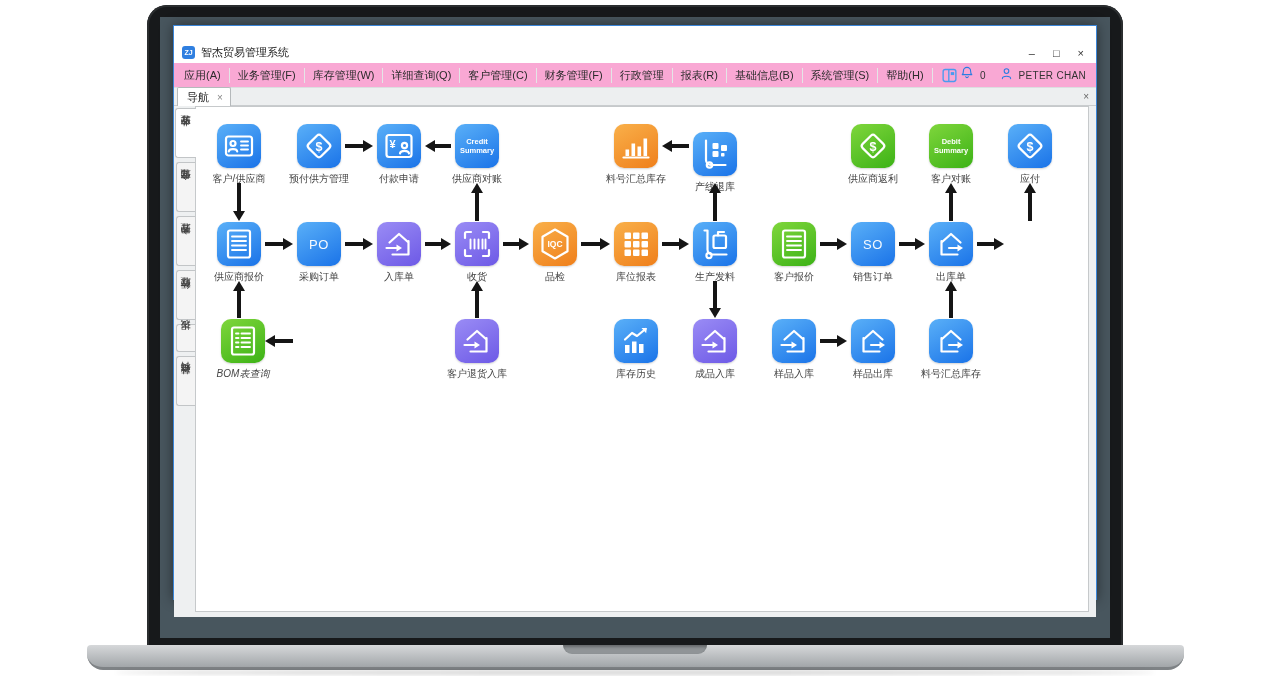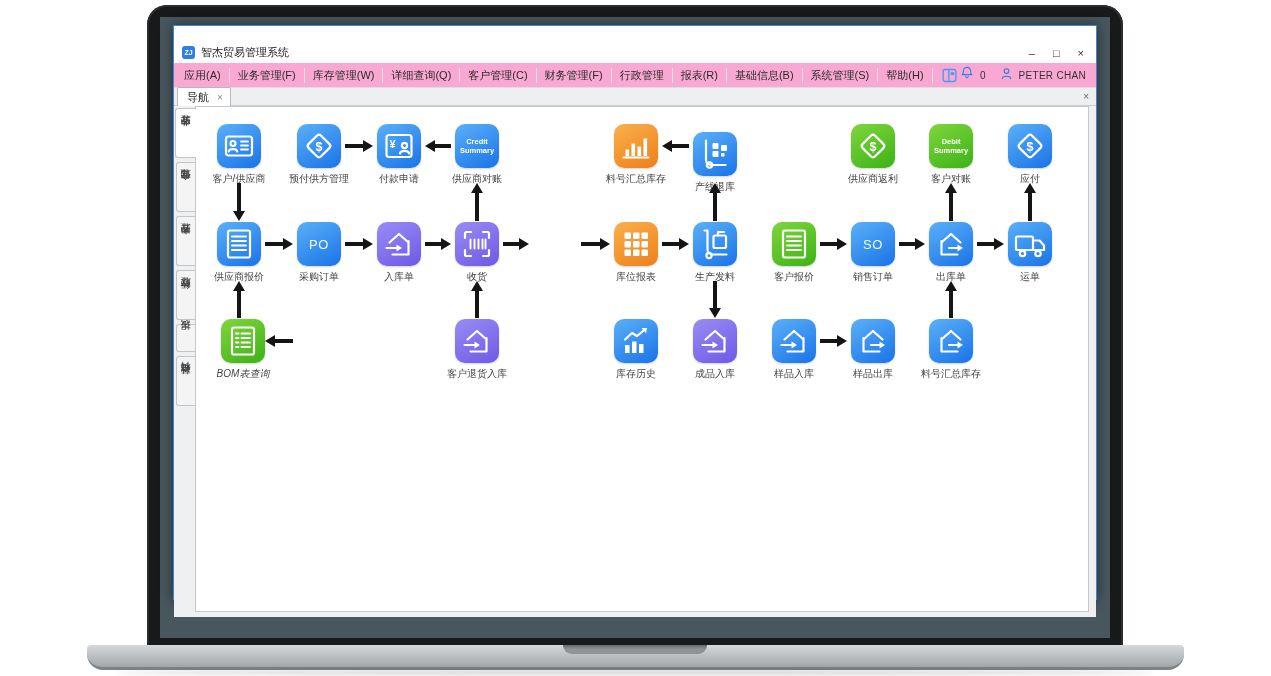--- a/index.html
+++ b/index.html
@@ -271,20 +271,29 @@
         </div>
         <div class="node" style="left: 243px; top: 115px;">
           <div class="nicon" style="background: linear-gradient(150deg, rgb(154, 140, 245), rgb(109, 89, 230));">
             <svg viewBox="0 0 44 44">
               <path d="M10,16v-4.5a1.5,1.5 0 0 1 1.5,-1.5H16M28,10h4.5a1.5,1.5 0 0 1 1.5,1.5V16M34,28v4.5a1.5,1.5 0 0 1 -1.5,1.5H28M16,34h-4.5a1.5,1.5 0 0 1 -1.5,-1.5V28" class="s"></path>
               <path d="M15.5,17.5v9M19.5,17.5v9M23.5,17.5v9M27.5,17.5v9M30.5,17.5v9" class="s2"></path>
             </svg>
           </div>
           <div class="nlabel">收货</div>
         </div>
+        <div class="node" style="left: 321px; top: 115px;">
+          <div class="nicon" style="background: linear-gradient(150deg, rgb(249, 176, 74), rgb(239, 127, 27));">
+            <svg viewBox="0 0 44 44">
+              <polygon points="22,7.5 34.5,14.8 34.5,29.2 22,36.5 9.5,29.2 9.5,14.8" class="s"></polygon>
+            </svg>
+            <div class="ibadge iqc">IQC</div>
+          </div>
+          <div class="nlabel">品检</div>
+        </div>
         <div class="node" style="left: 402px; top: 115px;">
           <div class="nicon" style="background: linear-gradient(150deg, rgb(249, 176, 74), rgb(239, 127, 27));">
             <svg viewBox="0 0 44 44">
               <g class="f">
                 <rect x="10.5" y="10.5" width="6.5" height="6.5" rx="1"></rect>
                 <rect x="19" y="10.5" width="6.5" height="6.5" rx="1"></rect>
                 <rect x="27.5" y="10.5" width="6.5" height="6.5" rx="1"></rect>
                 <rect x="10.5" y="19" width="6.5" height="6.5" rx="1"></rect>
                 <rect x="19" y="19" width="6.5" height="6.5" rx="1"></rect>
                 <rect x="27.5" y="19" width="6.5" height="6.5" rx="1"></rect>
@@ -324,31 +333,20 @@
         </div>
         <div class="node" style="left: 717px; top: 115px;">
           <div class="nicon" style="background: linear-gradient(150deg, rgb(90, 176, 248), rgb(26, 115, 232));">
             <svg viewBox="0 0 44 44">
               <path d="M12.5,20.5L22,12l9.5,8.5M12.5,19v13.5h16" class="s"></path>
               <path d="M20,26h9.5" class="s"></path>
               <polygon points="28.5,22.5 34,26 28.5,29.5" class="f"></polygon>
             </svg>
           </div>
           <div class="nlabel">出库单</div>
-        </div>
-        <div class="node" style="left: 796px; top: 115px;">
-          <div class="nicon" style="background: linear-gradient(150deg, rgb(90, 176, 248), rgb(26, 115, 232));">
-            <svg viewBox="0 0 44 44">
-              <rect x="8" y="14.5" width="17" height="13.5" rx="1.5" class="s"></rect>
-              <path d="M25,18.5h6.5l4.5,5v4.5H25" class="s"></path>
-              <circle cx="14.5" cy="31.5" r="2.7" class="s"></circle>
-              <circle cx="30" cy="31.5" r="2.7" class="s"></circle>
-            </svg>
-          </div>
-          <div class="nlabel">运单</div>
         </div>
         <div class="node" style="left: 9px; top: 212px; font-style: italic;">
           <div class="nicon" style="background: linear-gradient(150deg, rgb(127, 214, 60), rgb(60, 178, 22));">
             <svg viewBox="0 0 44 44">
               <rect x="11" y="8.5" width="22" height="27" rx="2" class="s"></rect>
               <path d="M15,14.5h2.5M20.5,14.5h8.5M15,19h2.5M20.5,19h8.5M15,23.5h2.5M20.5,23.5h8.5M15,28h2.5M20.5,28h8.5" class="s2"></path>
             </svg>
           </div>
           <div class="nlabel">BOM表查询</div>
         </div>

